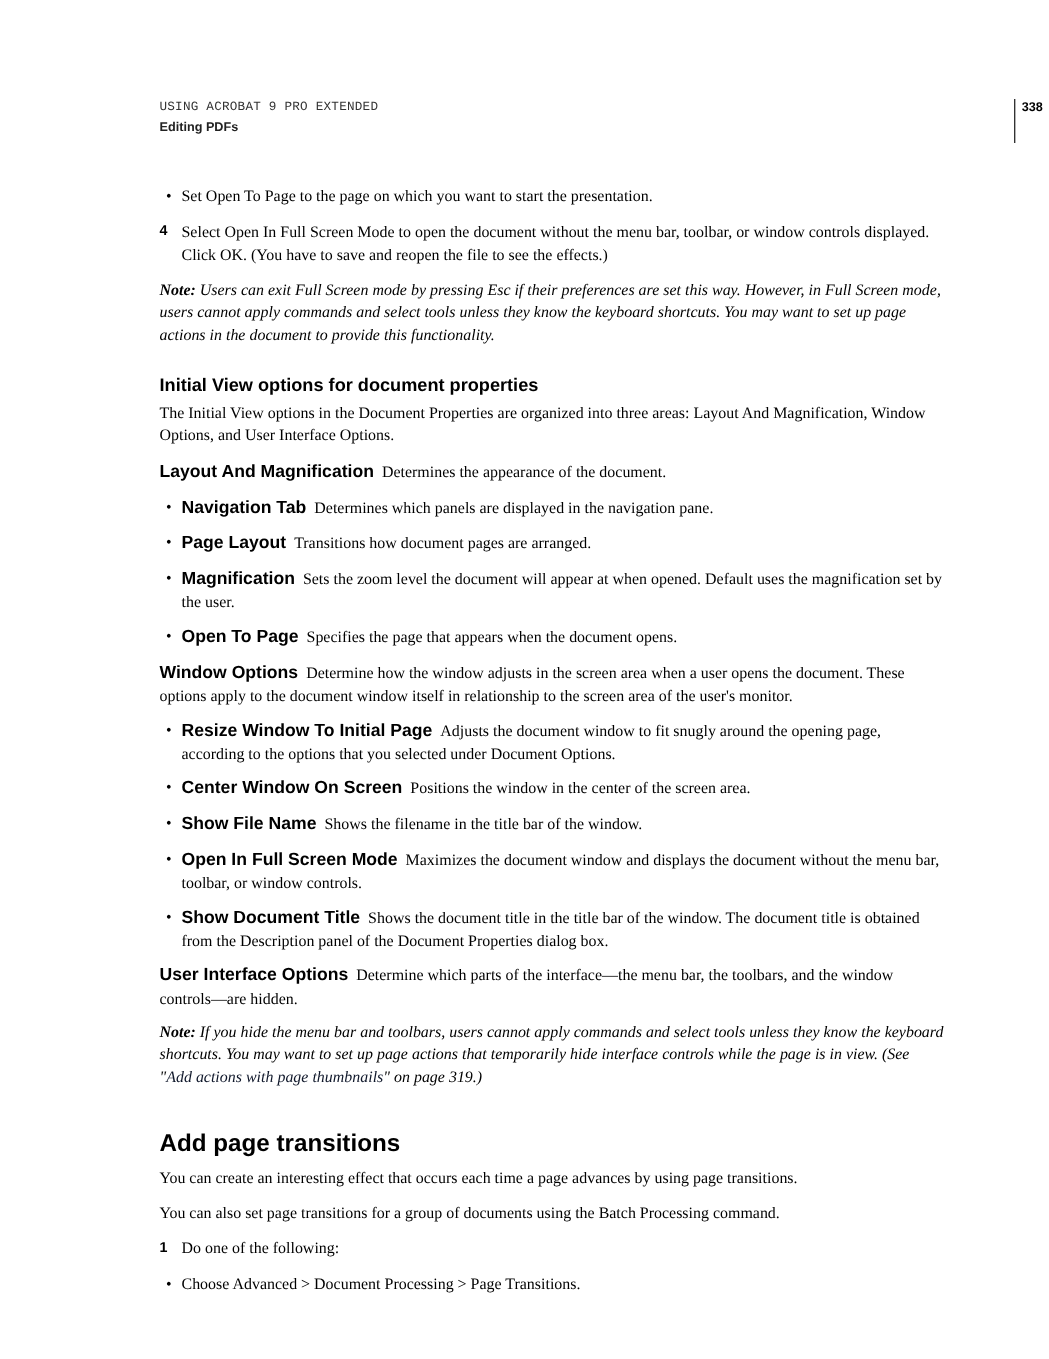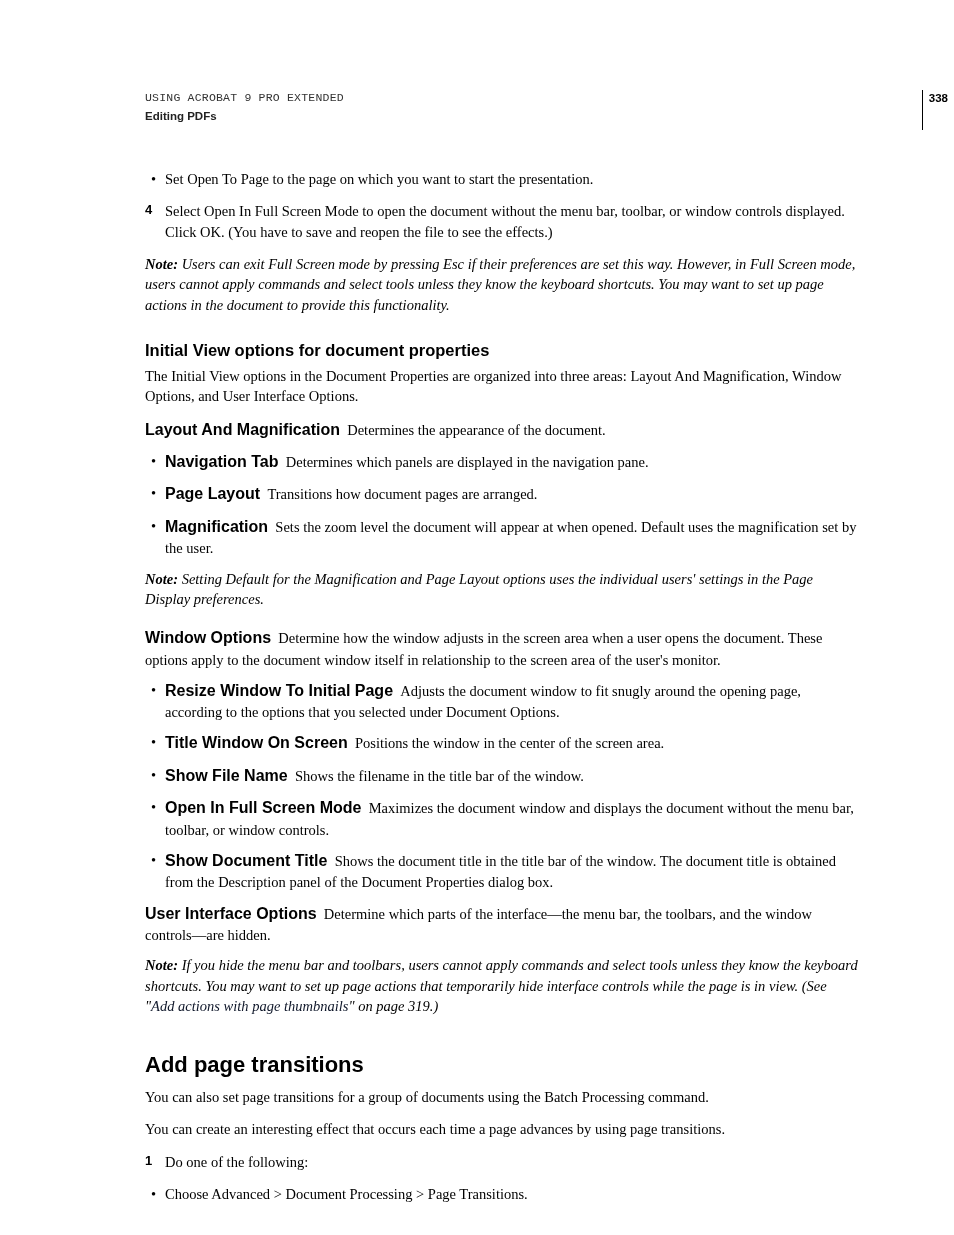--- a/index.html
+++ b/index.html
@@ -155,56 +155,56 @@
 
   <p class="def-bullet">
     <span class="term">Navigation Tab</span>&nbsp;&nbsp;<span>Determines which panels are displayed in the navigation pane.</span>
   </p>
   <p class="def-bullet">
     <span class="term">Page Layout</span>&nbsp;&nbsp;<span>Transitions how document pages are arranged.</span>
   </p>
   <p class="def-bullet">
     <span class="term">Magnification</span>&nbsp;&nbsp;<span>Sets the zoom level the document will appear at when opened. Default uses the magnification set by the user.</span>
   </p>
-
-  <p class="note">
-    <span class="note-label">Note:</span><span> Setting Default for the Magnification and Page Layout options uses the individual users' settings in the Page Display preferences.</span>
-  </p>
+  <p class="def-bullet">
+    <span class="term">Open To Page</span>&nbsp;&nbsp;<span>Specifies the page that appears when the document opens.</span>
+  </p>
+
 
   <p class="def-block">
     <span class="term">Window Options</span>&nbsp;&nbsp;<span>Determine how the window adjusts in the screen area when a user opens the document. These options apply to the document window itself in relationship to the screen area of the user's monitor.</span>
   </p>
 
   <p class="def-bullet">
     <span class="term">Resize Window To Initial Page</span>&nbsp;&nbsp;<span>Adjusts the document window to fit snugly around the opening page, according to the options that you selected under Document Options.</span>
   </p>
   <p class="def-bullet">
-    <span class="term">Title Window On Screen</span>&nbsp;&nbsp;<span>Positions the window in the center of the screen area.</span>
+    <span class="term">Center Window On Screen</span>&nbsp;&nbsp;<span>Positions the window in the center of the screen area.</span>
   </p>
   <p class="def-bullet">
     <span class="term">Show File Name</span>&nbsp;&nbsp;<span>Shows the filename in the title bar of the window.</span>
   </p>
   <p class="def-bullet">
     <span class="term">Open In Full Screen Mode</span>&nbsp;&nbsp;<span>Maximizes the document window and displays the document without the menu bar, toolbar, or window controls.</span>
   </p>
   <p class="def-bullet">
     <span class="term">Show Document Title</span>&nbsp;&nbsp;<span>Shows the document title in the title bar of the window. The document title is obtained from the Description panel of the Document Properties dialog box.</span>
   </p>
 
   <p class="def-block">
     <span class="term">User Interface Options</span>&nbsp;&nbsp;<span>Determine which parts of the interface—the menu bar, the toolbars, and the window controls—are hidden.</span>
   </p>
 
   <p class="note">
     <span class="note-label">Note:</span><span> If you hide the menu bar and toolbars, users cannot apply commands and select tools unless they know the keyboard shortcuts. You may want to set up page actions that temporarily hide interface controls while the page is in view. (See "</span><a href="#" class="xref">Add actions with page thumbnails</a><span>" on page 319.)</span>
   </p>
 
   <h2 class="sans">Add page transitions</h2>
+  <p>You can create an interesting effect that occurs each time a page advances by using page transitions.</p>
   <p>You can also set page transitions for a group of documents using the Batch Processing command.</p>
-  <p>You can create an interesting effect that occurs each time a page advances by using page transitions.</p>
 
   <ol class="numbered">
     <li>
       <span class="li-marker">1</span>
       <span>Do one of the following:</span>
     </li>
   </ol>
   <ul class="bullet">
     <li><span>Choose Advanced &gt; Document Processing &gt; Page Transitions.</span></li>
   </ul>

